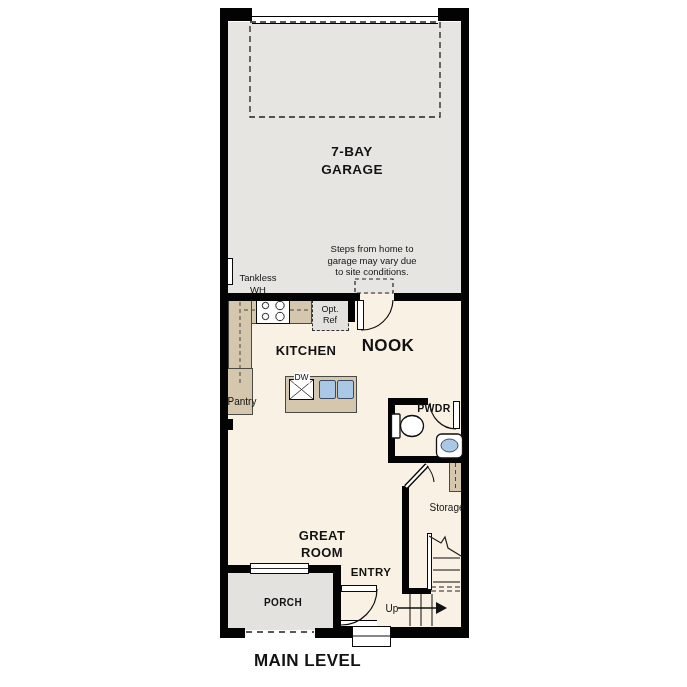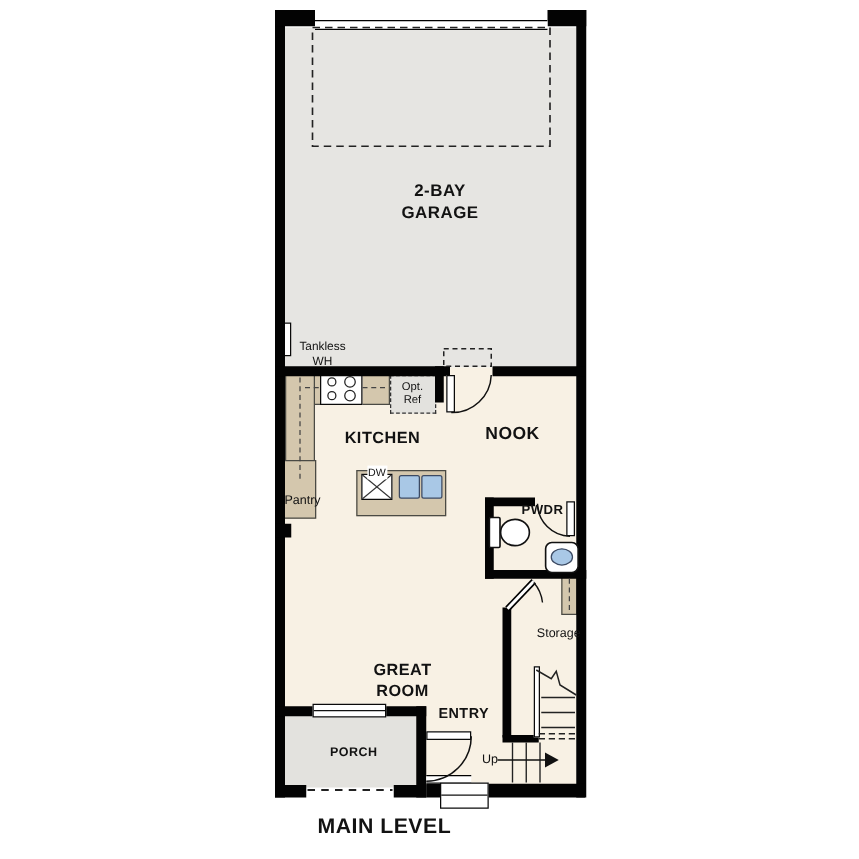--- a/index.html
+++ b/index.html
@@ -140,30 +140,33 @@
       <line x1="251" y1="568.5" x2="308" y2="568.5" stroke="#111" stroke-width=".9"></line>
     </g>
     <g>
       <line x1="353" y1="636" x2="390" y2="636" stroke="#111" stroke-width="1"></line>
     </g>
     <g>
       <line x1="246" y1="632" x2="314" y2="632" stroke="#222" stroke-width="1.6" stroke-dasharray="6 5"></line>
     </g>
   </svg>
 
-  <div class="lbl room" style="left:352px;top:161px;font-size:13.5px;">2-BAY
+  <div class="lbl room" style="left:352px;top:161px;font-size:13.5px;">7-BAY
 GARAGE</div>
   <div class="lbl" style="left:258px;top:284px;font-size:9.5px;">Tankless
 WH</div>
+  <div class="lbl" style="left:372px;top:260px;font-size:9.5px;line-height:1.22;">Steps from home to
+garage may vary due
+to site conditions.</div>
   <div class="lbl" style="left:330px;top:315px;font-size:9px;line-height:1.25;">Opt.
 Ref</div>
   <div class="lbl room" style="left:306px;top:351px;font-size:13px;">KITCHEN</div>
   <div class="lbl" style="left:242px;top:401px;font-size:10px;">Pantry</div>
   <div class="lbl" style="left:301.5px;top:378px;font-size:8.5px;background:#fff;padding:0 1px;">DW</div>
-  <div class="lbl room" style="left:410px;top:346px;font-size:14px;">NOOK</div>
+  <div class="lbl room" style="left:388px;top:346px;font-size:17px;">NOOK</div>
   <div class="lbl room" style="left:434px;top:409px;font-size:10.5px;">PWDR</div>
   <div class="lbl" style="left:447px;top:507px;font-size:10px;">Storage</div>
   <div class="lbl room" style="left:322px;top:497px;font-size:13px;margin-top:48px;">GREAT
 ROOM</div>
   <div class="lbl room" style="left:371px;top:572px;font-size:11.5px;">ENTRY</div>
   <div class="lbl" style="left:392px;top:608px;font-size:10px;">Up</div>
   <div class="lbl room" style="left:283px;top:602px;font-size:10px;">PORCH</div>
   <div class="title" style="left:222px;top:651px;font-size:17px;">MAIN LEVEL</div>
 
 </div>

